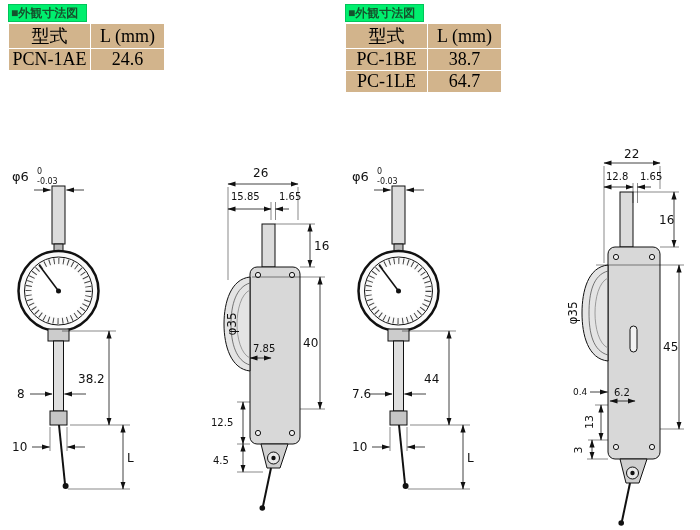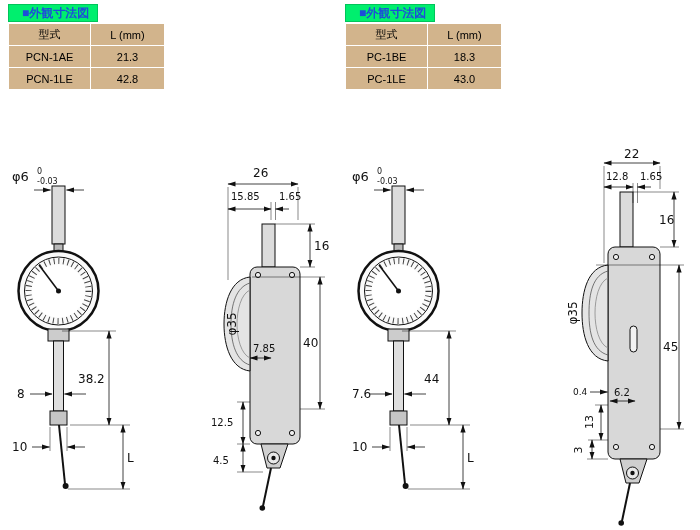--- a/index.html
+++ b/index.html
@@ -3,25 +3,25 @@
 <meta charset="utf-8">
 <style>
   * { margin:0; padding:0; box-sizing:border-box; }
   html,body { background:#fff; }
   body { width:700px; height:530px; font-family:"Liberation Sans","DejaVu Sans",sans-serif; }
   .page { position:relative; width:700px; height:530px; background:#fff; overflow:hidden; }
 
   .sec-header {
     position:absolute; height:18px; line-height:17px;
     background:#00ef6e; border:1px solid #00c55a;
-    color:#1d4ed8; font-weight:bold; font-size:12px;
-    padding:0 8px 0 13px; white-space:nowrap;
+    color:#14532d; font-weight:bold; font-size:12px;
+    padding:0 8px 0 2px; white-space:nowrap;
   }
   .spec { position:absolute; border-collapse:collapse;
-          font-family:Liberation Sans, sans-serif; font-size:11px; }
+          font-family:Liberation Serif, serif; font-size:18px; }
   .spec th, .spec td {
     background:#d2b48c; border:1.5px solid #ffffff;
     height:22px; text-align:center; color:#000; font-weight:normal;
   }
   .spec .c-model { width:82px; }
   .spec .c-len   { width:74px; }
 
   .drawing { position:absolute; }
   svg text { font-family:"DejaVu Sans","Liberation Sans",sans-serif; fill:#111; }
 </style>
@@ -37,25 +37,21 @@
   <table class="spec" style="left:8px; top:23px;">
     <thead>
       <tr>
         <th class="c-model">型式</th>
         <th class="c-len">L (mm)</th>
       </tr>
     </thead>
     <tbody>
       <tr>
         <td>PCN-1AE</td>
-        <td>21.3</td>
-      </tr>
-      <tr>
-        <td>PCN-1LE</td>
-        <td>42.8</td>
+        <td>24.6</td>
       </tr>
     </tbody>
   </table>
 
   <svg class="drawing" style="left:4px; top:162px;" width="152" height="348" viewBox="0 0 152 348">
     <defs>
       <marker id="arrF0" markerWidth="9" markerHeight="7" refX="7.5" refY="3" orient="auto-start-reverse" markerUnits="userSpaceOnUse">
         <path d="M0,0.4 L8,3 L0,5.6 Z" fill="#111"></path>
       </marker>
     </defs>
@@ -163,25 +159,25 @@
   <table class="spec" style="left:345px; top:23px;">
     <thead>
       <tr>
         <th class="c-model">型式</th>
         <th class="c-len">L (mm)</th>
       </tr>
     </thead>
     <tbody>
       <tr>
         <td>PC-1BE</td>
-        <td>18.3</td>
+        <td>38.7</td>
       </tr>
       <tr>
         <td>PC-1LE</td>
-        <td>43.0</td>
+        <td>64.7</td>
       </tr>
     </tbody>
   </table>
 
   <svg class="drawing" style="left:344px; top:162px;" width="152" height="348" viewBox="0 0 152 348">
     <defs>
       <marker id="arrF1" markerWidth="9" markerHeight="7" refX="7.5" refY="3" orient="auto-start-reverse" markerUnits="userSpaceOnUse">
         <path d="M0,0.4 L8,3 L0,5.6 Z" fill="#111"></path>
       </marker>
     </defs>

